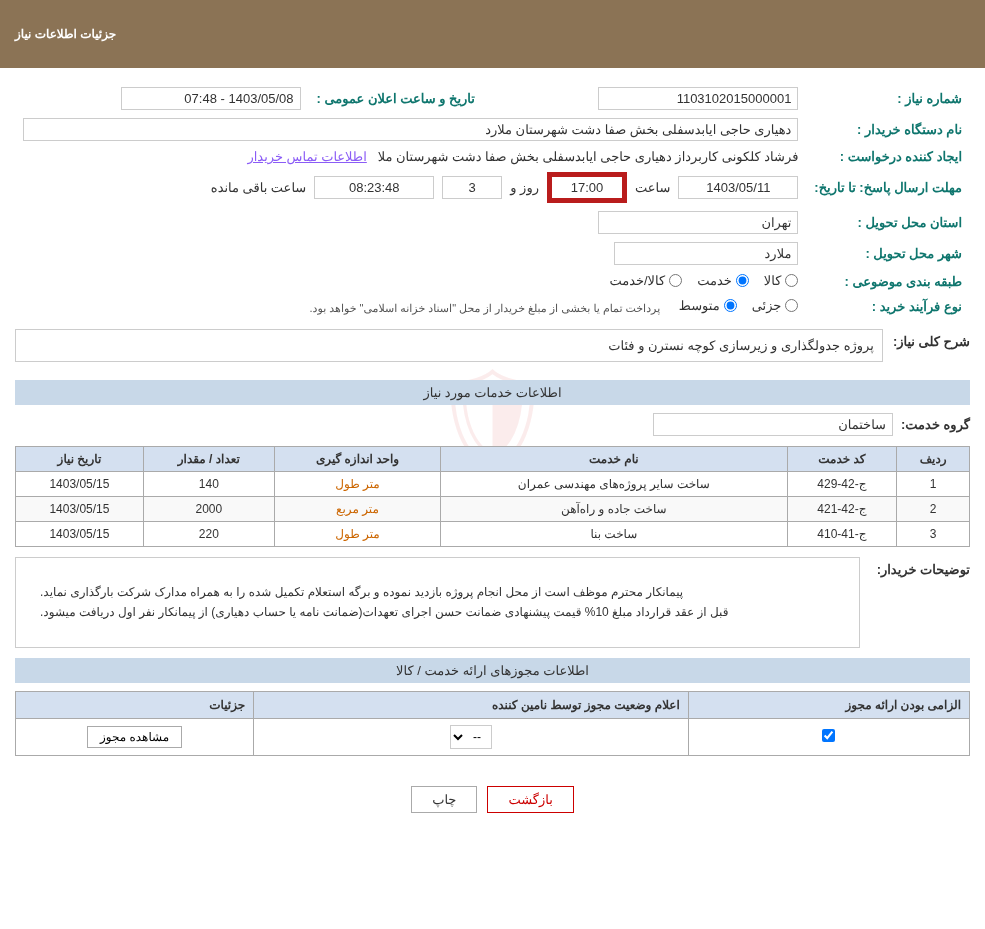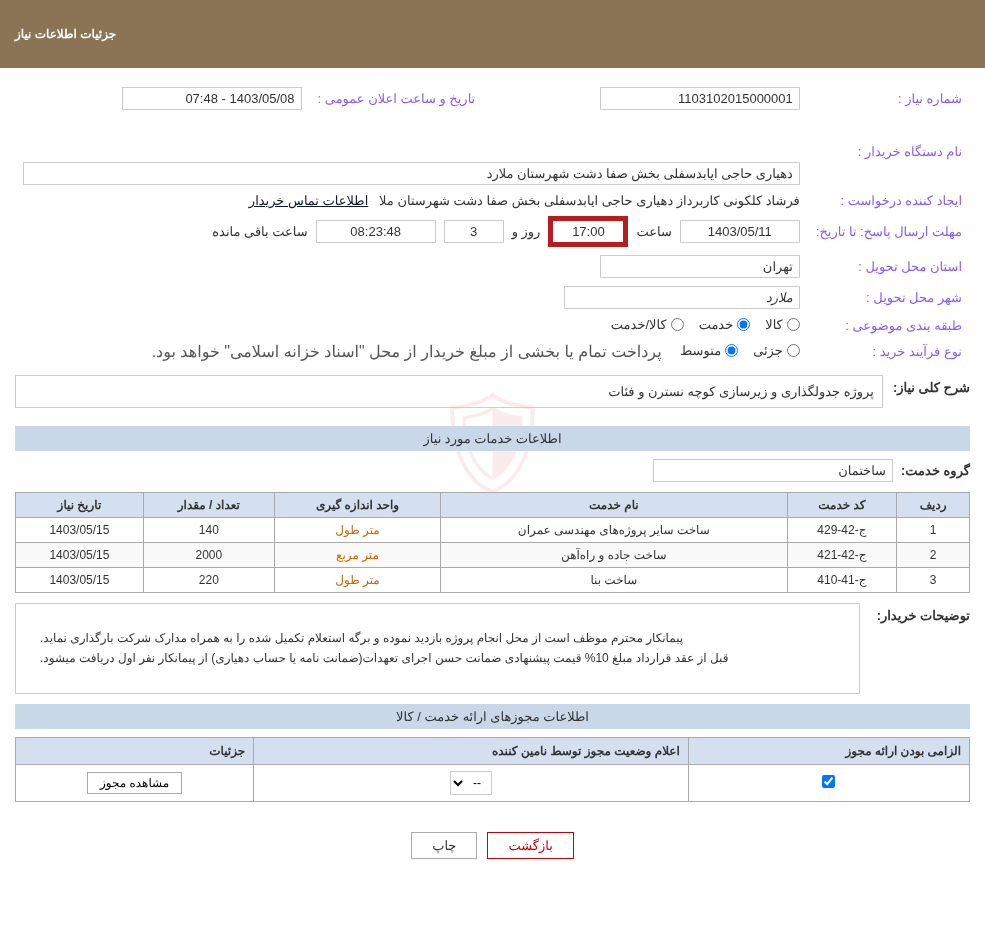--- a/index.html
+++ b/index.html
@@ -30,44 +30,43 @@
     .info-table {
       width: 100%;
       border-collapse: collapse;
       margin-bottom: 10px;
     }
     .info-table td {
       padding: 4px 8px;
       vertical-align: middle;
     }
     .label-cell {
-      color: #8b5cf6;
-      font-weight: normal;
+      color: #0f766e;
+      font-weight: bold;
       white-space: nowrap;
       text-align: right;
       width: 140px;
       margin-left: 8px;
     }
     .value-cell {
       text-align: right;
     }
     .input-field {
       border: 1px solid #ccc;
       padding: 3px 6px;
       background: #fff;
       min-width: 120px;
       display: inline-block;
       text-align: right;
     }
     .input-wide {
       width: 100%;
-      margin-top: 44px;
     }
     .blue-link {
-      color: #0f172a;
+      color: #8b5cf6;
       text-decoration: underline;
     }
     .radio-group {
       display: inline-flex;
       gap: 15px;
       align-items: center;
     }
     .radio-item {
       display: flex;
       align-items: center;
@@ -297,21 +296,21 @@
         <tr>
           <td class="label-cell">استان محل تحویل :</td>
           <td class="value-cell" colspan="3">
             <div class="input-field" style="width:200px;">تهران</div>
           </td>
         </tr>
 
         <tr>
           <td class="label-cell">شهر محل تحویل :</td>
           <td class="value-cell" colspan="3">
-            <div class="input-field" style="width:236px;font-style:italic;">ملارد</div>
+            <div class="input-field" style="width:184px;">ملارد</div>
           </td>
         </tr>
 
         <tr>
           <td class="label-cell">طبقه بندی موضوعی :</td>
           <td class="value-cell" colspan="3">
             <div class="radio-group">
               <div class="radio-item">
                 <input type="radio" name="tabaghe" value="kala" style="">
                 <span>کالا</span>
@@ -334,21 +333,21 @@
             <div class="radio-group">
               <div class="radio-item">
                 <input type="radio" name="nove" value="jozei" style="">
                 <span>جزئی</span>
               </div>
               <div class="radio-item">
                 <input type="radio" name="nove" value="motavasset" checked="" style="">
                 <span>متوسط</span>
               </div>
             </div>
-            <span style="font-size:16px; color:#555; margin-right:15px;">پرداخت تمام یا بخشی از مبلغ خریدار از محل "اسناد خزانه اسلامی" خواهد بود.</span>
+            <span style="font-size:11px; color:#555; margin-right:15px;">پرداخت تمام یا بخشی از مبلغ خریدار از محل "اسناد خزانه اسلامی" خواهد بود.</span>
           </td>
         </tr>
       </tbody>
         </table>
 
       <div style="display:flex; gap:10px; margin-bottom:10px;">
         <div style="font-weight:bold; white-space:nowrap; padding-top:5px;">شرح کلی نیاز:</div>
         <div style="flex:1;">
           <div class="border-box">
             <span>پروژه جدولگذاری و زیرسازی کوچه نسترن و فئات</span>

